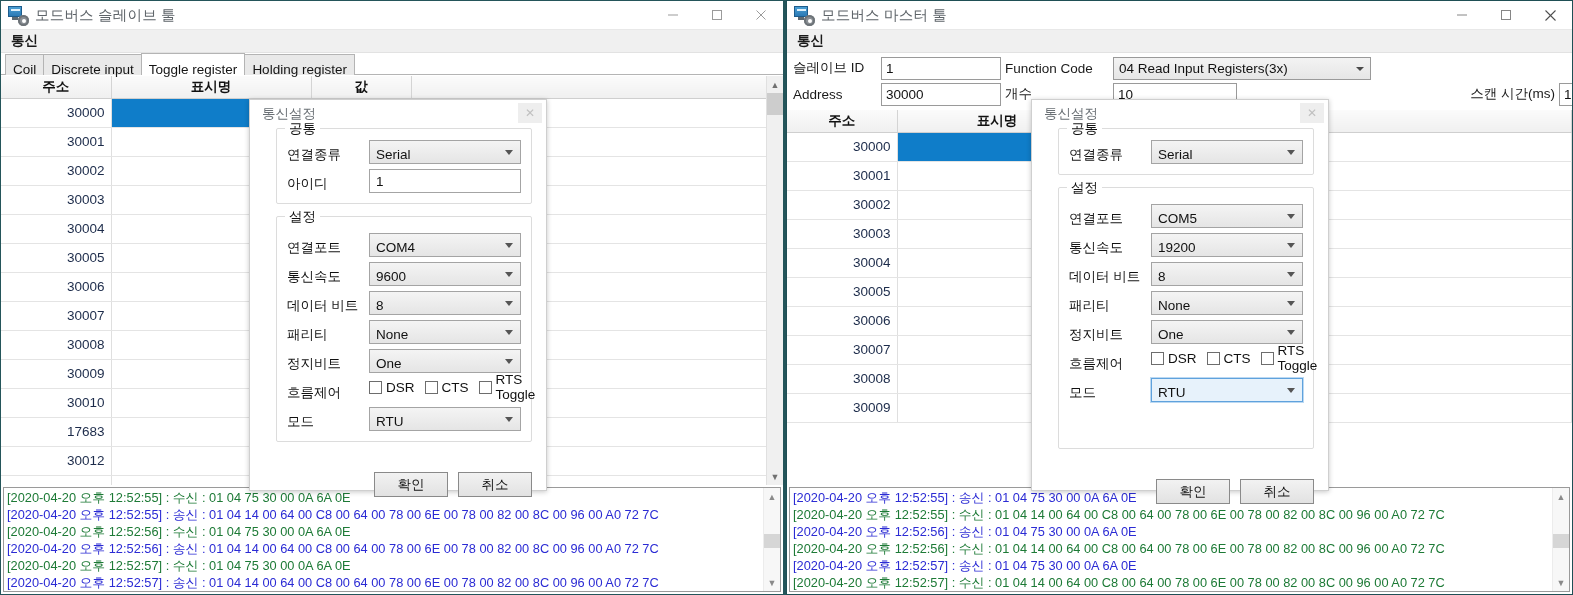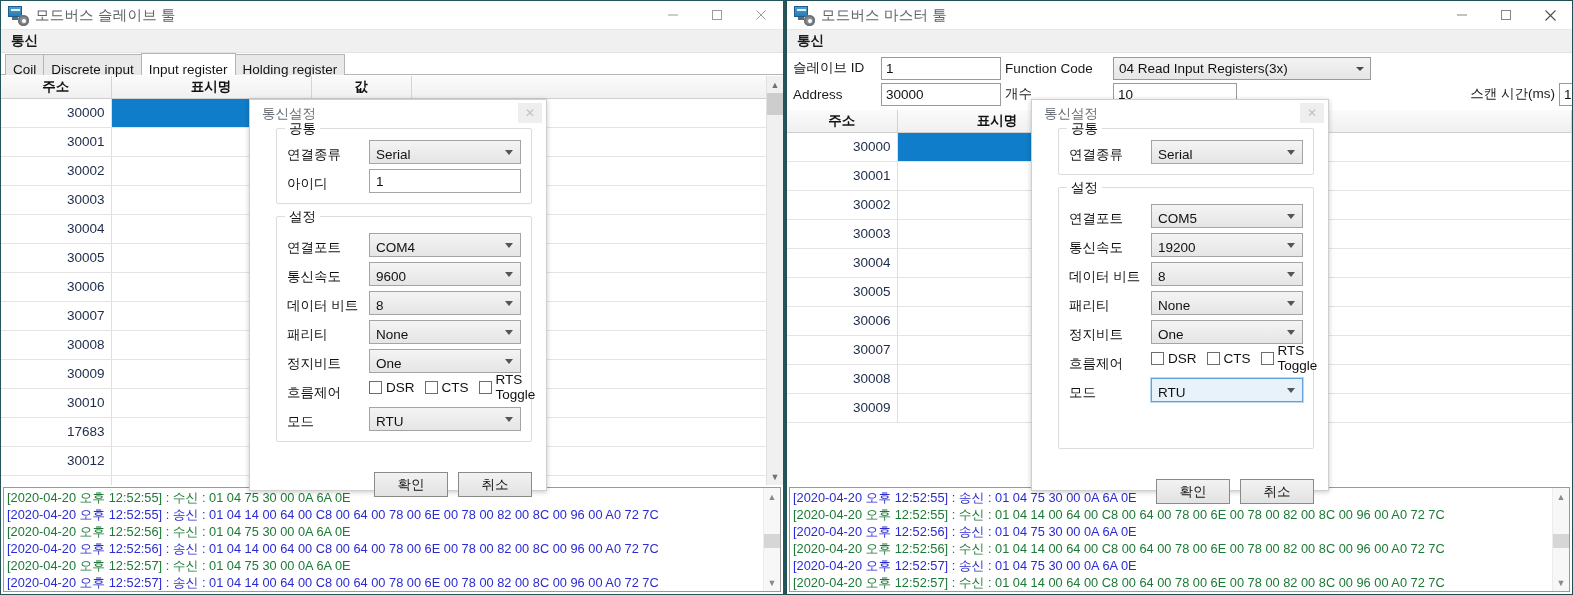--- a/index.html
+++ b/index.html
@@ -295,21 +295,21 @@
       </span>
     </div>
 
     <div class="menubar">
       <span class="mi">통신</span>
     </div>
 
     <div class="tabstrip">
       <span class="tab">Coil</span>
       <span class="tab">Discrete input</span>
-      <span class="tab active">Input register</span>
+      <span class="tab active">Toggle register</span>
       <span class="tab">Holding register</span>
     </div>
 
     <div class="gridwrap">
       <table class="dg">
         <colgroup>
             <col class="c-addr">
             <col class="c-name">
             <col class="c-val">
             <col>

